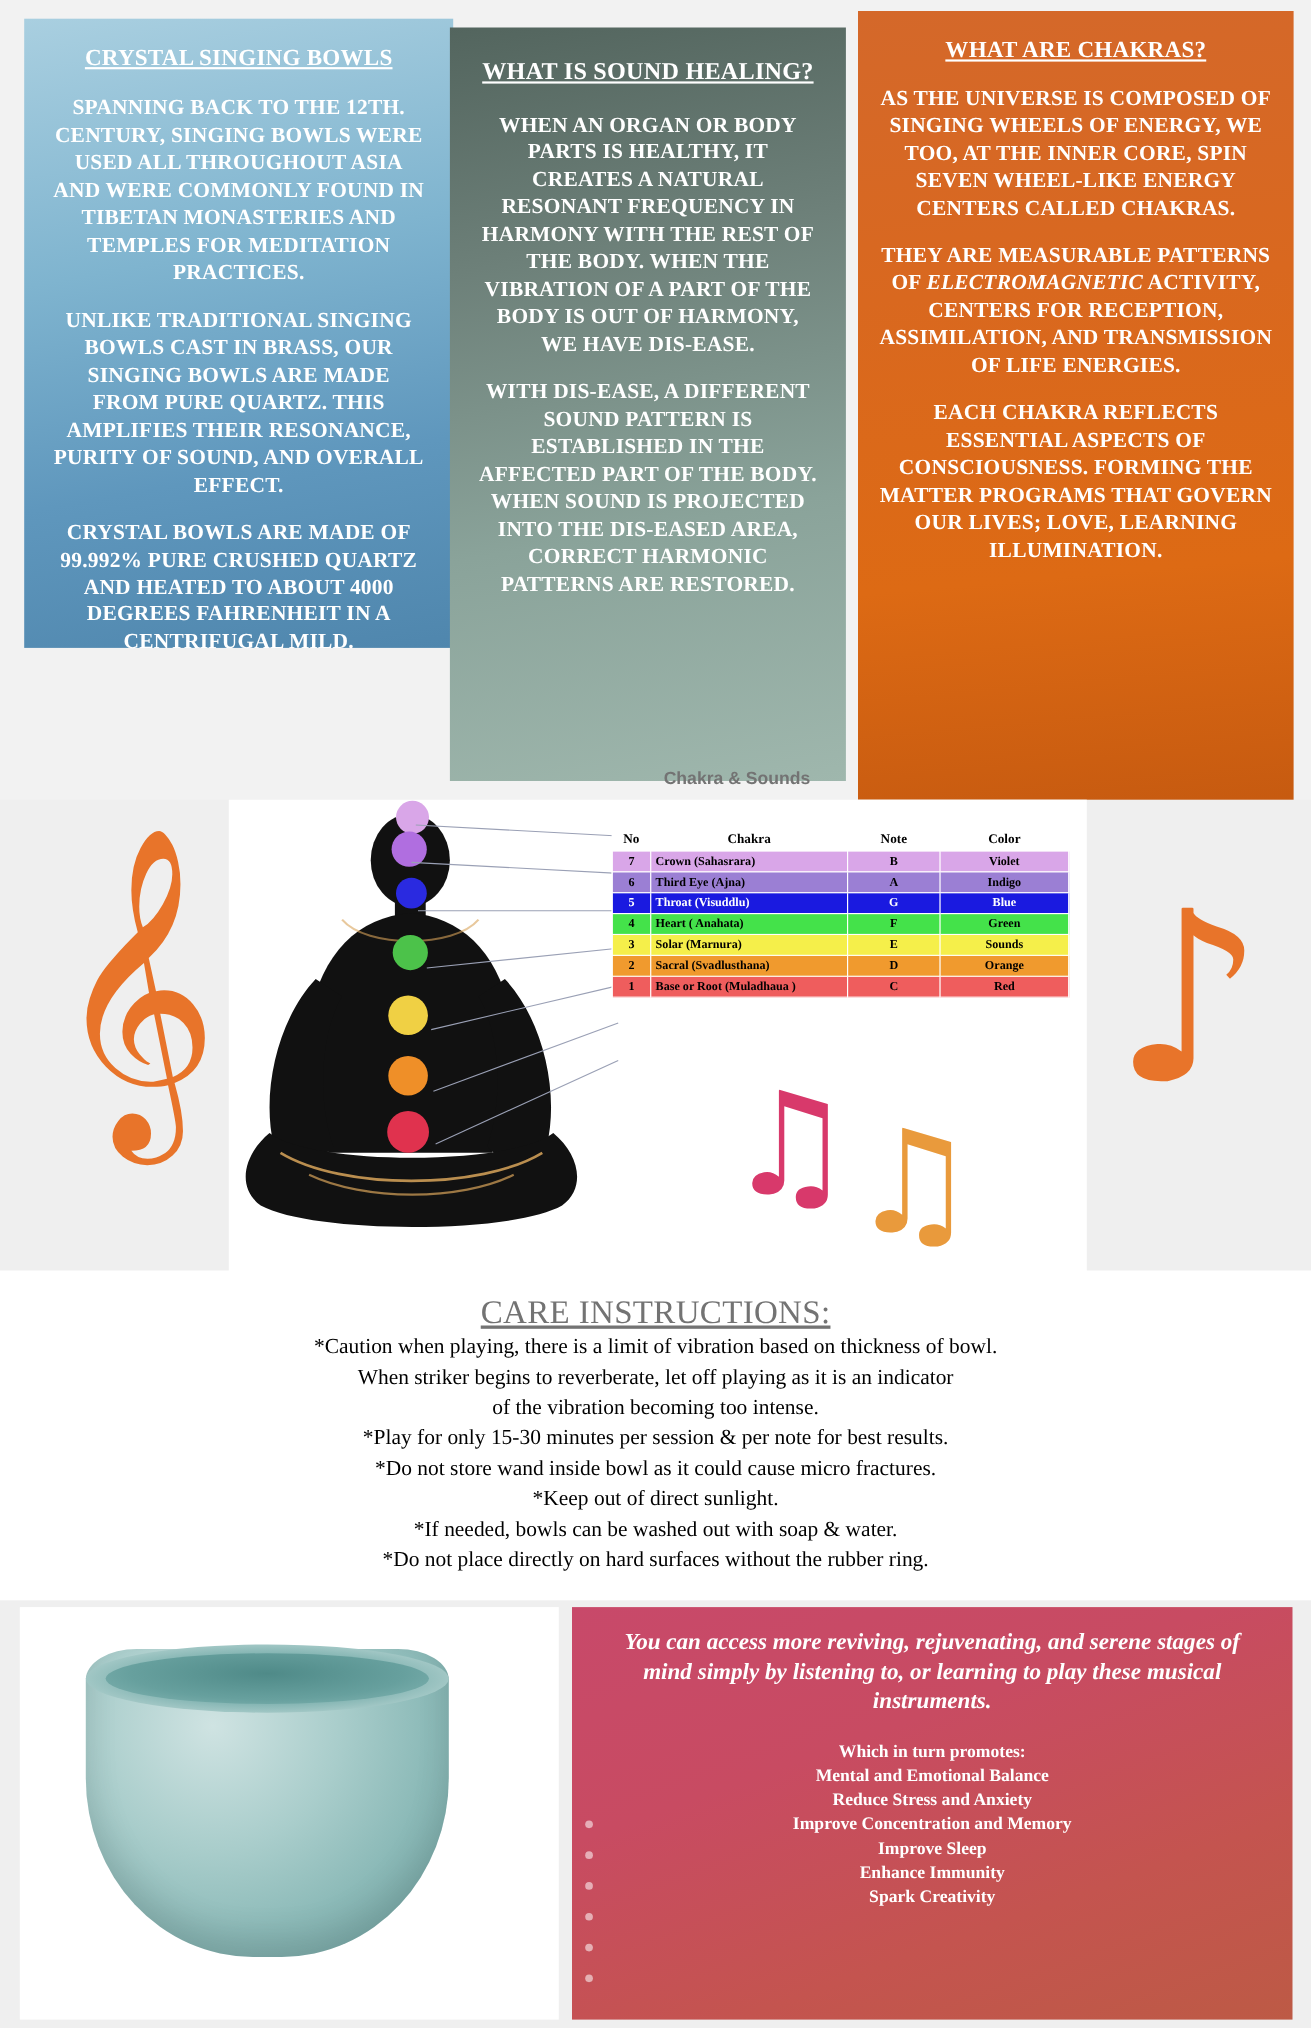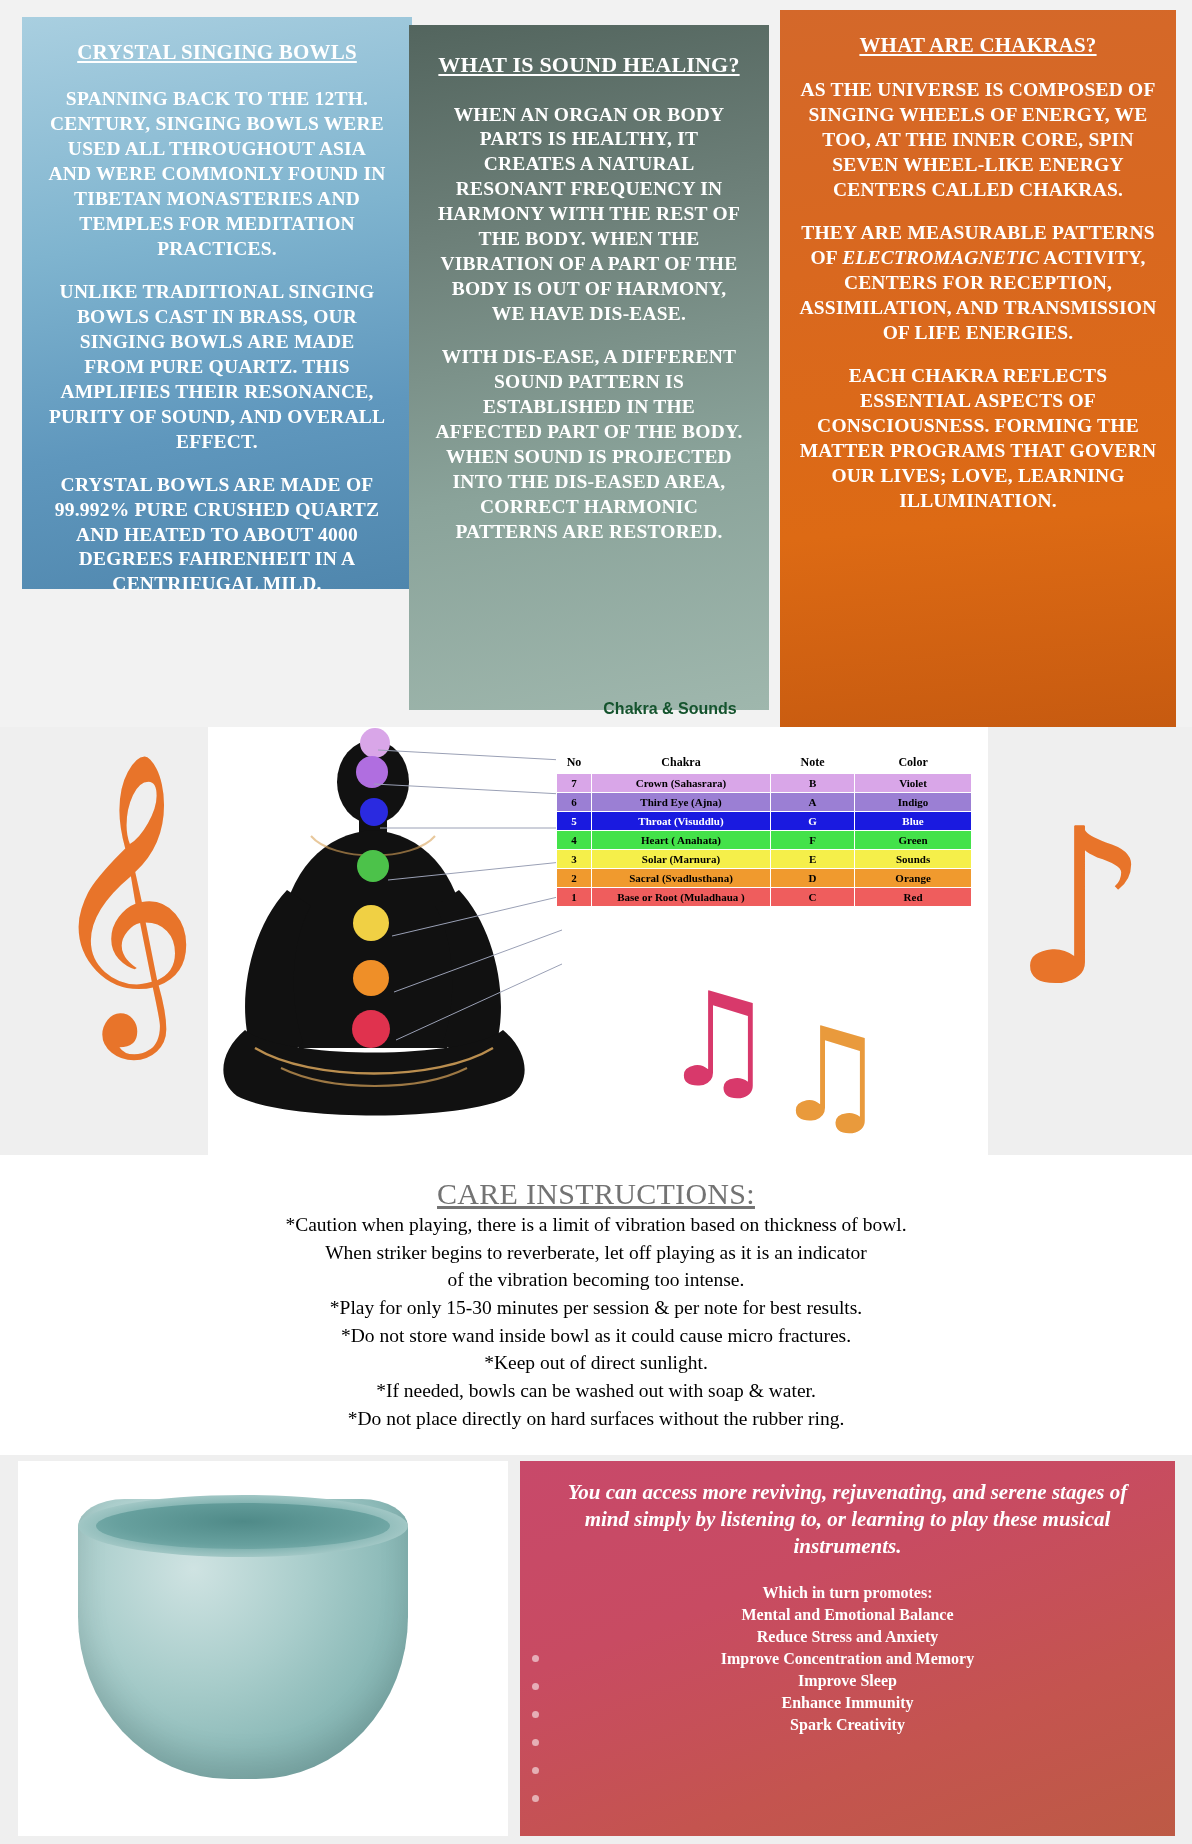--- a/index.html
+++ b/index.html
@@ -104,21 +104,21 @@
     width: 780px;
     height: 440px;
     background: #ffffff;
   }
   .chakra-caption {
     position: absolute;
     left: 560px;
     top: 700px;
     width: 220px;
     text-align: center;
-    color: #14532d;
+    color: #737373;
     font-family: "Liberation Sans", sans-serif;
     font-size: 16px;
     font-weight: bold;
   }
 
   
   .clef {
     position: absolute;
     color: #e8742a;
     font-family: "DejaVu Sans", sans-serif;
@@ -175,21 +175,21 @@
   }
   .chakra-table td {
     padding: 3px 4px;
     text-align: center;
     font-weight: bold;
     color: #000;
     border: 1px solid #ffffff;
     font-size: 11px;
   }
   .chakra-table td.no { width: 26px; }
-  .chakra-table td.name { text-align: center; width: 170px; }
+  .chakra-table td.name { text-align: left; width: 170px; }
 
   
   .note-cluster {
     position: absolute;
     font-family: "DejaVu Sans", sans-serif;
     line-height: 1;
   }
   #note-pink {
     left: 660px;
     top: 975px;

